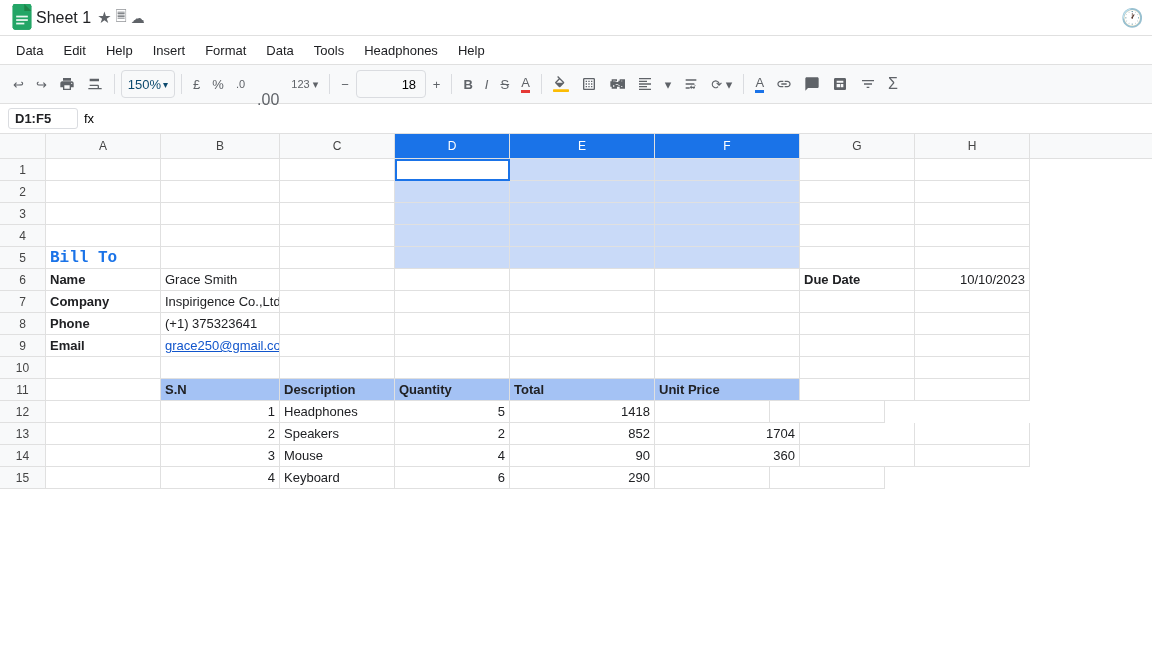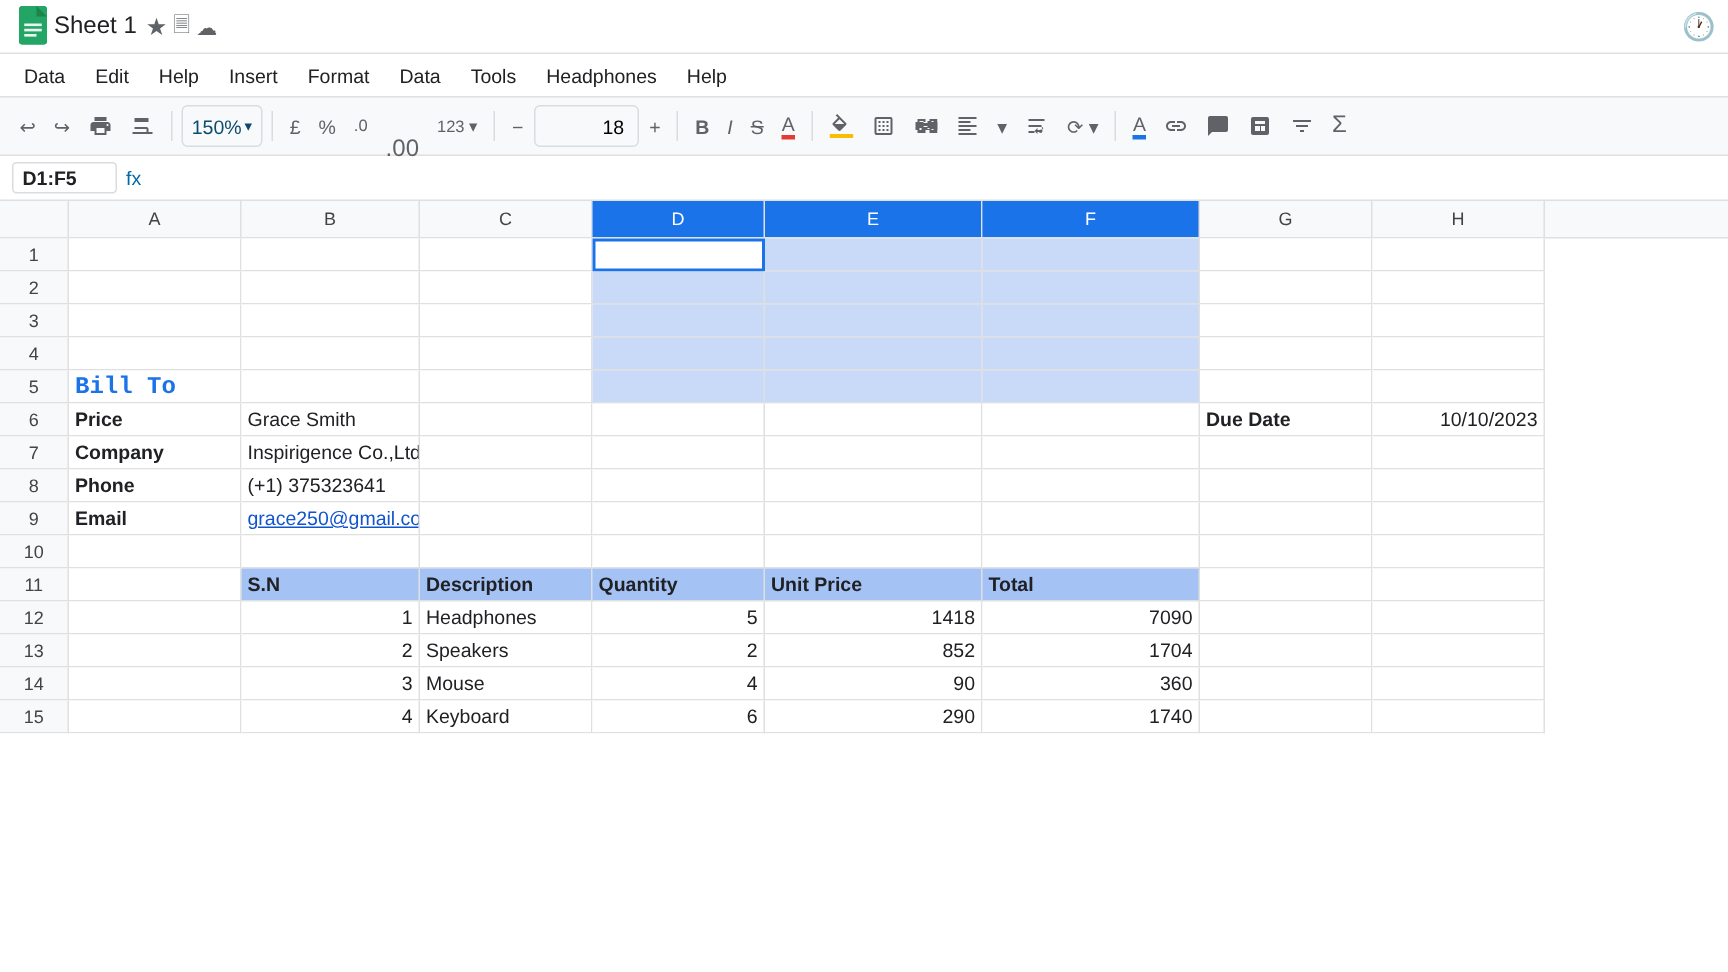--- a/index.html
+++ b/index.html
@@ -36,21 +36,21 @@
     .font-size-input { width: 32px; text-align: center; border: none; outline: none; font-size: 13px; background: transparent; }
     .tb-bold { font-weight: bold; }
     .tb-italic { font-style: italic; }
 
     
     #formula-bar {
       display: flex; align-items: center; height: 30px; border-bottom: 1px solid #e0e0e0;
       padding: 0 8px; gap: 6px; background: #fff;
     }
     #cell-ref { width: 70px; border: 1px solid #dadce0; border-radius: 3px; padding: 2px 6px; font-size: 13px; color: #202124; font-weight: bold; }
-    #fx-icon { color: #0369a1; font-size: 13px; }
+    #fx-icon { color: #000000; font-size: 13px; }
     #formula-input { flex: 1; border: none; outline: none; font-size: 13px; color: #202124; }
 
     
     #spreadsheet { display: flex; flex-direction: column; overflow: hidden; }
 
     
     #col-headers {
       display: flex; background: #f8f9fa; border-bottom: 1px solid #e0e0e0;
       font-size: 12px; color: #444; user-select: none;
     }
@@ -292,21 +292,21 @@
         <div class="cell col-b"></div>
         <div class="cell col-c"></div>
         <div class="cell col-d selected-range"></div>
         <div class="cell col-e selected-range"></div>
         <div class="cell col-f selected-range"></div>
         <div class="cell col-g"></div>
         <div class="cell col-h"></div>
       </div>
       <div class="grid-row">
         <div class="row-num">6</div>
-        <div class="cell col-a bold">Price</div>
+        <div class="cell col-a bold">Name</div>
         <div class="cell col-b">Grace Smith</div>
         <div class="cell col-c"></div>
         <div class="cell col-d"></div>
         <div class="cell col-e"></div>
         <div class="cell col-f"></div>
         <div class="cell col-g bold">Due Date</div>
         <div class="cell col-h right">10/10/2023</div>
       </div>
       <div class="grid-row">
         <div class="row-num">7</div>
@@ -351,33 +351,32 @@
         <div class="cell col-f"></div>
         <div class="cell col-g"></div>
         <div class="cell col-h"></div>
       </div>
       <div class="grid-row">
         <div class="row-num">11</div>
         <div class="cell col-a"></div>
         <div class="cell col-b table-header">S.N</div>
         <div class="cell col-c table-header">Description</div>
         <div class="cell col-d table-header">Quantity</div>
+        <div class="cell col-f table-header">Total</div>
         <div class="cell col-e table-header">Unit Price</div>
-        <div class="cell col-f table-header">Total</div>
         <div class="cell col-g"></div>
         <div class="cell col-h"></div>
       </div>
       <div class="grid-row">
         <div class="row-num">12</div>
         <div class="cell col-a"></div>
         <div class="cell col-b right">1</div>
         <div class="cell col-c">Headphones</div>
         <div class="cell col-d right">5</div>
         <div class="cell col-e right">1418</div>
-        <div class="cell col-f right">7090</div>
         <div class="cell col-g"></div>
         <div class="cell col-h"></div>
       </div>
       <div class="grid-row">
         <div class="row-num">13</div>
         <div class="cell col-a"></div>
         <div class="cell col-b right">2</div>
         <div class="cell col-c">Speakers</div>
         <div class="cell col-d right">2</div>
         <div class="cell col-e right">852</div>
@@ -396,18 +395,17 @@
         <div class="cell col-g"></div>
         <div class="cell col-h"></div>
       </div>
       <div class="grid-row">
         <div class="row-num">15</div>
         <div class="cell col-a"></div>
         <div class="cell col-b right">4</div>
         <div class="cell col-c">Keyboard</div>
         <div class="cell col-d right">6</div>
         <div class="cell col-e right">290</div>
-        <div class="cell col-f right">1740</div>
         <div class="cell col-g"></div>
         <div class="cell col-h"></div>
       </div>
     </div>
 </div>
 
 </body></html>

